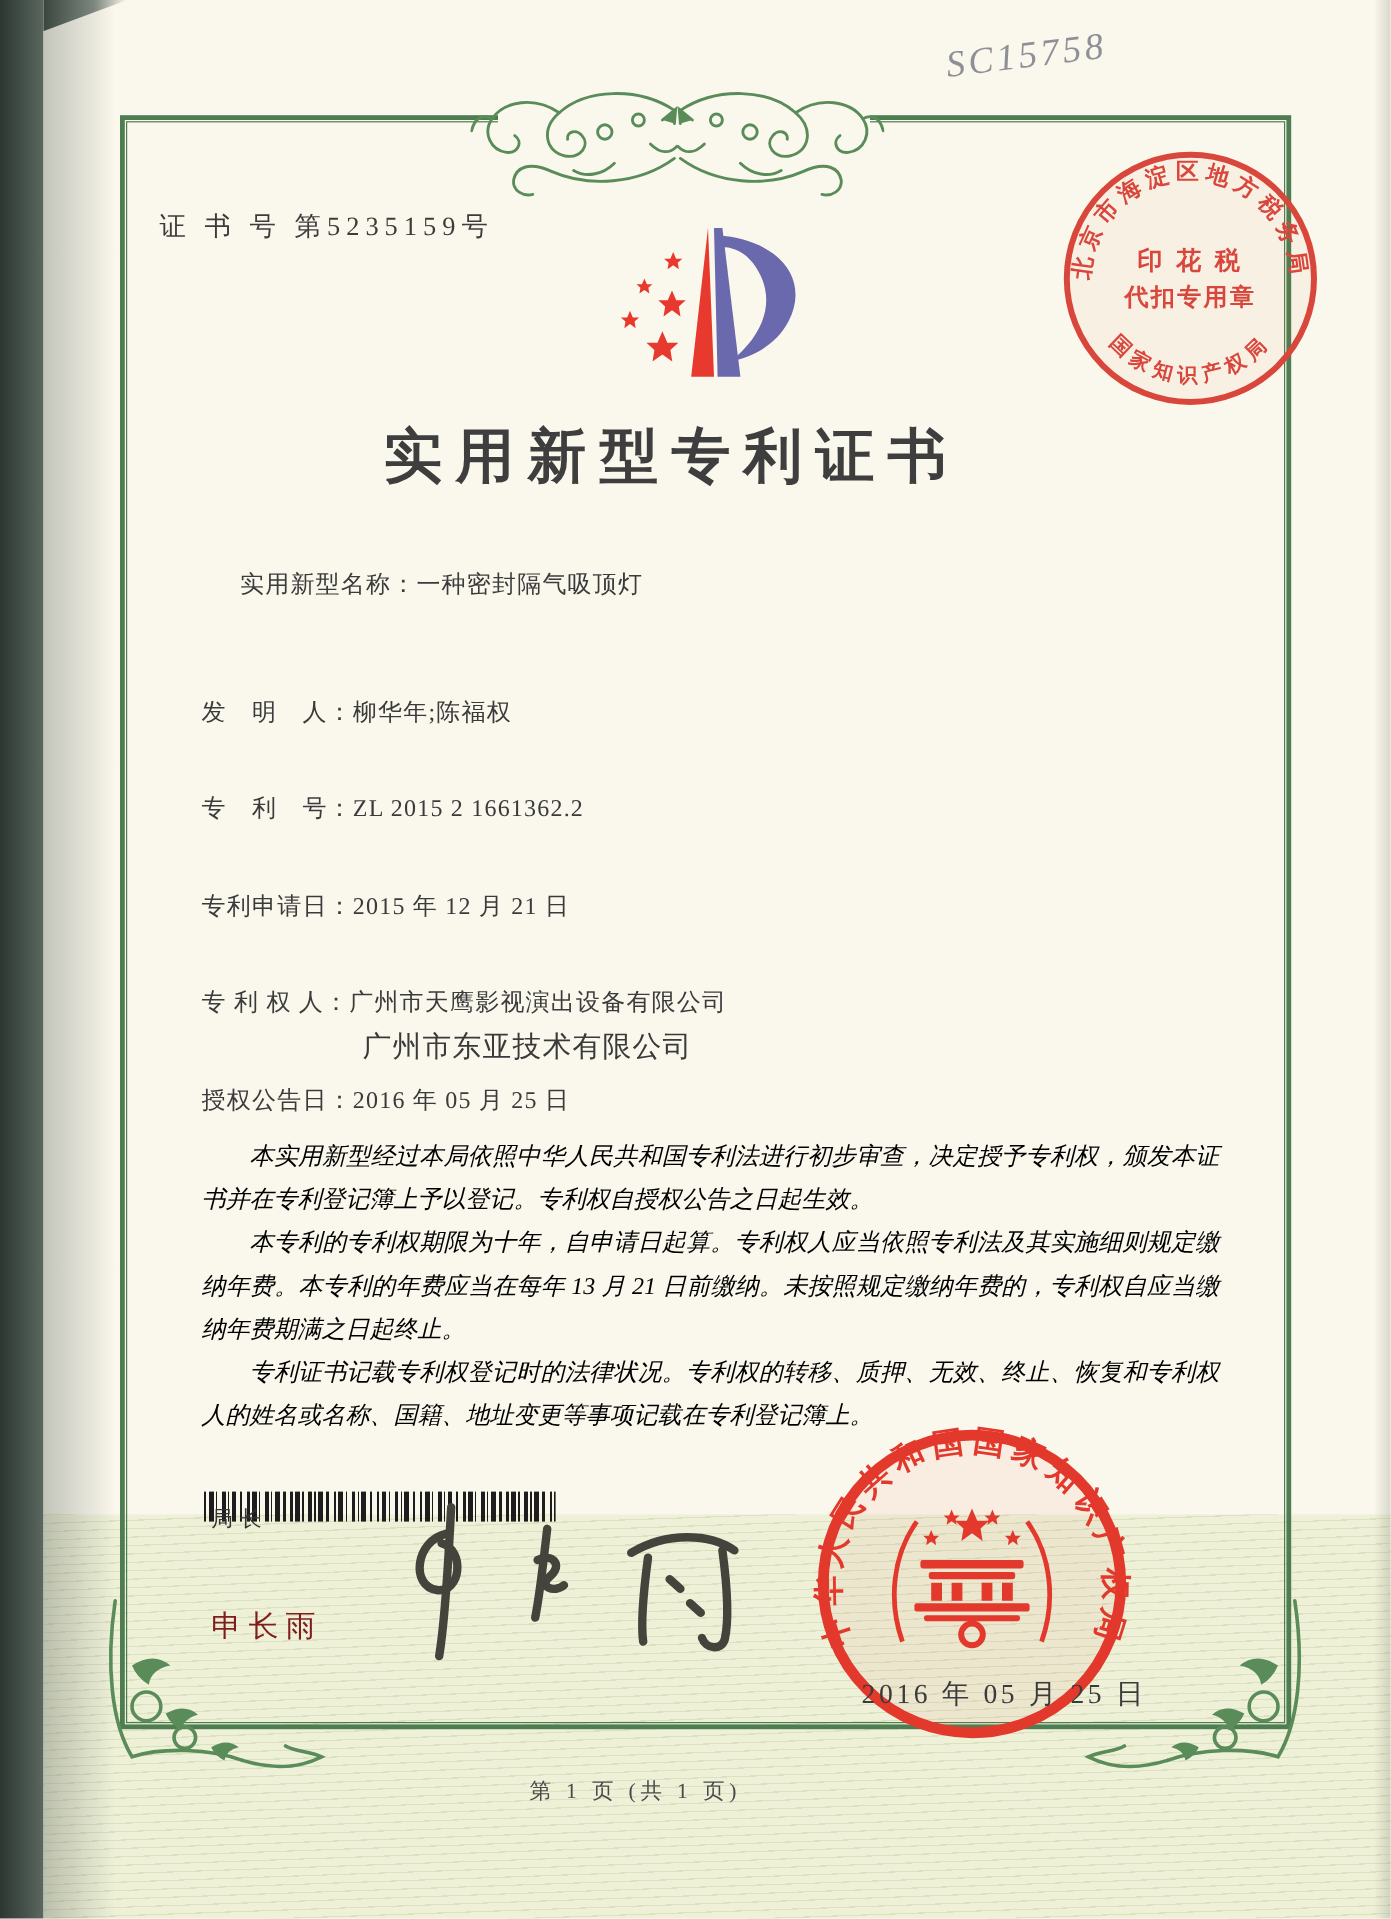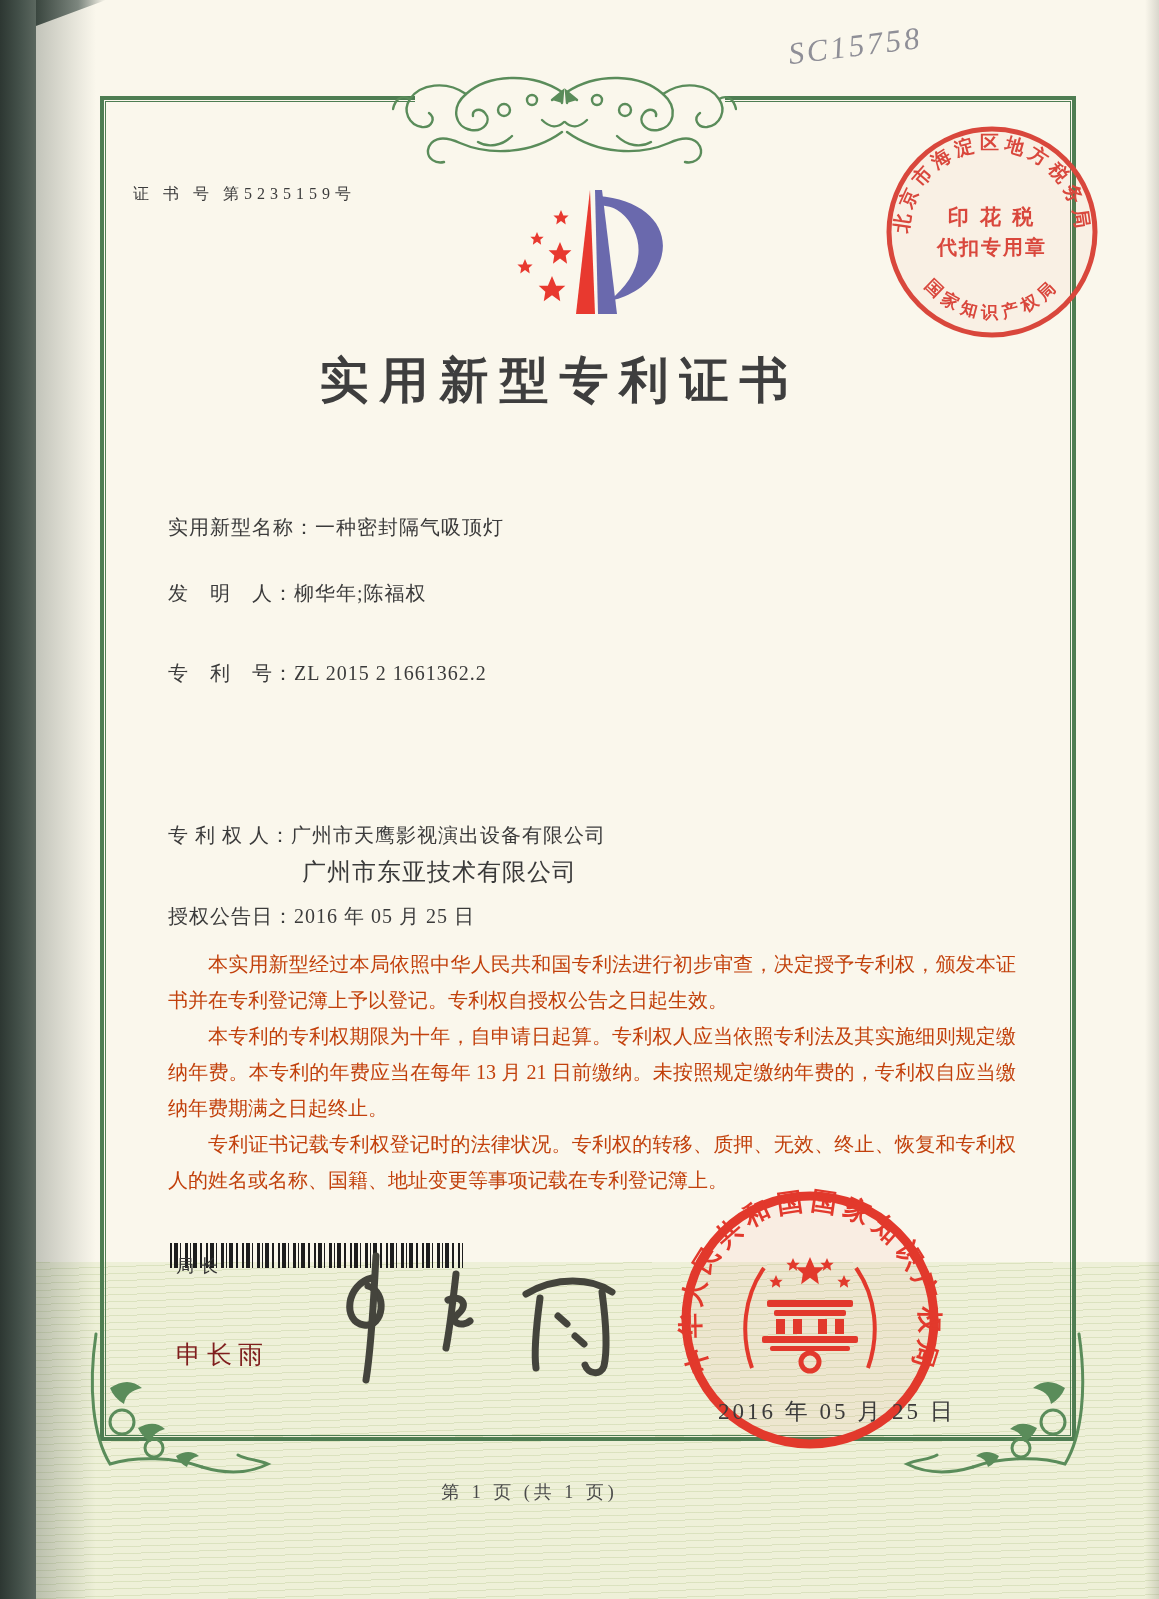--- a/index.html
+++ b/index.html
@@ -21,33 +21,33 @@
              rgba(150,175,100,.22) 0 1px, rgba(240,242,218,0) 1px 7px),
              #eef0d8;}
   
   #frame{position:absolute;left:100px;top:96px;width:976px;height:1345px;
          border:4px solid #4e7d52;z-index:2;box-sizing:border-box;}
   #frame-inner{position:absolute;left:1px;top:1px;right:1px;bottom:1px;
          border:1px solid #4e7d52;}
   #dragon-mask{position:absolute;left:415px;top:90px;width:310px;height:16px;background:#faf7ec;z-index:3;}
   .orn{position:absolute;z-index:3;}
   
-  #cert-no{position:absolute;left:133px;top:184px;font-size:16px;letter-spacing:5px;color:#3c3c3c;z-index:4;text-align:right;}
+  #cert-no{position:absolute;left:133px;top:174px;font-size:22px;letter-spacing:5px;color:#3c3c3c;z-index:4;text-align:right;}
   #hand-code{position:absolute;left:788px;top:28px;font-size:31px;color:#8f8f97;
              font-style:italic;transform:rotate(-7deg);letter-spacing:3px;z-index:4;
              font-family:"Liberation Serif", serif;}
   #doc-title{position:absolute;left:0;right:0;top:348px;text-align:center;transform:translateX(-20px);
              font-size:49px;font-weight:600;letter-spacing:11px;color:#3e3e3e;z-index:4;}
   .field{position:absolute;left:168px;font-size:20px;letter-spacing:1px;color:#3b3b3b;z-index:4;white-space:nowrap;}
   .field .lab{display:inline-block;}
-  #field-1{top:514px;} #field-2{top:580px;} #field-3{top:660px;}
+  #field-1{top:473px;margin-left:32px;} #field-2{top:580px;} #field-3{top:660px;}
   #field-4{top:742px;} #field-5{top:822px;} #field-6{top:903px;}
   #patentee-line2{position:absolute;left:302px;top:856px;font-size:24px;letter-spacing:1px;z-index:4;}
   #paragraphs{position:absolute;left:168px;top:946px;width:848px;z-index:4;
-              font-size:20px;line-height:36px;text-align:justify;color:#c2410c;}
+              font-size:20px;line-height:36px;text-align:justify;color:#000000;font-style:italic;}
   #paragraphs p{margin:0;text-indent:2em;}
   #barcode{position:absolute;left:170px;top:1243px;width:293px;height:25px;z-index:4;
            background:repeating-linear-gradient(90deg,
              #1d1d1d 0 2px, rgba(0,0,0,0) 2px 4px,
              #1d1d1d 4px 8px, rgba(0,0,0,0) 8px 10px,
              #1d1d1d 10px 11px, rgba(0,0,0,0) 11px 15px,
              #1d1d1d 15px 18px, rgba(0,0,0,0) 18px 20px,
              #1d1d1d 20px 21px, rgba(0,0,0,0) 21px 23px,
              #1d1d1d 23px 27px, rgba(0,0,0,0) 27px 30px,
              #1d1d1d 30px 32px, rgba(0,0,0,0) 32px 36px);}
@@ -159,20 +159,23 @@
 
   <div class="field" id="field-1">
     <span class="lab">实用新型名称：</span><span>一种密封隔气吸顶灯</span>
   </div>
   <div class="field" id="field-2">
     <span class="lab">发　明　人：</span><span>柳华年;陈福权</span>
   </div>
   <div class="field" id="field-3">
     <span class="lab">专　利　号：</span><span>ZL 2015 2 1661362.2</span>
   </div>
+  <div class="field" id="field-4">
+    <span class="lab">专利申请日：</span><span>2015 年 12 月 21 日</span>
+  </div>
   <div class="field" id="field-5">
     <span class="lab">专 利 权 人：</span><span>广州市天鹰影视演出设备有限公司</span>
   </div>
   <div id="patentee-line2">广州市东亚技术有限公司</div>
   <div class="field" id="field-6">
     <span class="lab">授权公告日：</span><span>2016 年 05 月 25 日</span>
   </div>
 
   <div id="paragraphs">
     <p>本实用新型经过本局依照中华人民共和国专利法进行初步审查，决定授予专利权，颁发本证书并在专利登记簿上予以登记。专利权自授权公告之日起生效。</p>

